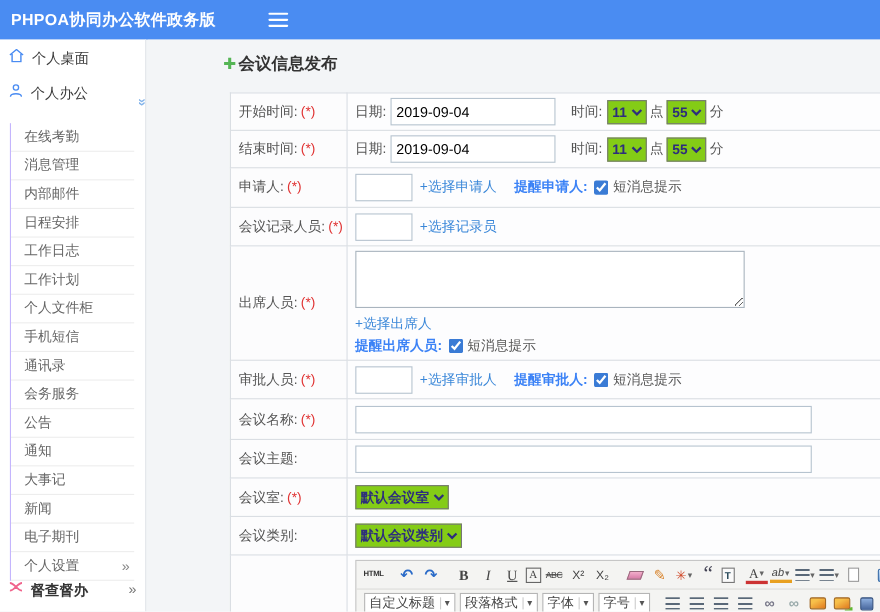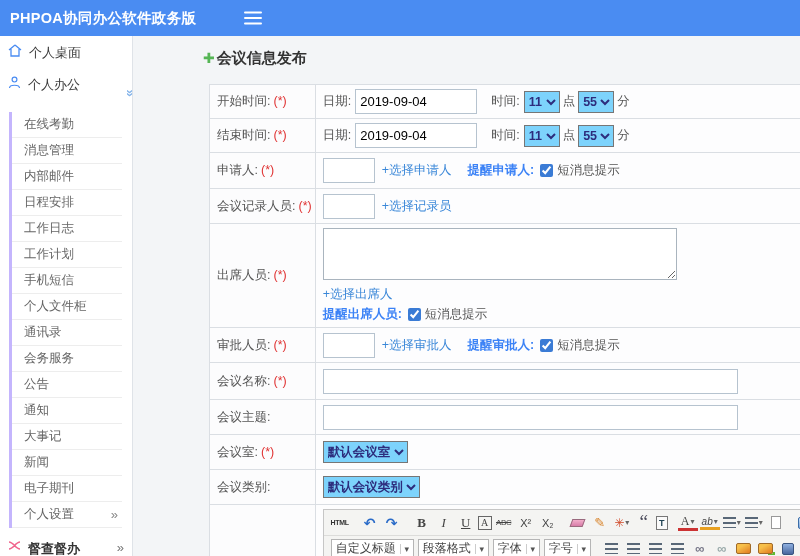--- a/index.html
+++ b/index.html
@@ -13,44 +13,44 @@
   .burger{position:relative;width:18px;height:14px;margin-left:48px;cursor:pointer}
   .burger i{position:absolute;left:0;top:6px;width:18px;height:2.4px;background:#fff;border-radius:1px;
             box-shadow:0 -5.5px 0 #fff,0 5.5px 0 #fff;display:block}
 
   
   #sidebar{position:absolute;left:0;top:36px;width:133px;bottom:0;background:#fff;border-right:1px solid #dfe3e8;padding-top:8px}
   .side-item{height:32px;display:flex;padding:0 8px;color:#3a3a3a;font-size:13px;cursor:pointer}
   .side-item.tall{height:34px}
   .side-item svg{margin-right:7px;flex:none}
   .chev-dbl{margin-left:auto;color:#84b4ea;display:inline-block;transform:rotate(90deg);font-weight:bold;font-size:13px}
-  #submenu{margin:2px 10px 12px 9px;border-left:3px solid #c4b5fd}
+  #submenu{margin:2px 10px 0 9px;border-left:1px solid #c4b5fd}
   .sub-item{height:26px;line-height:25px;padding-left:12px;color:#666;font-size:12.5px;border-bottom:1px solid #ededed;display:flex;cursor:pointer}
   .sub-item .arr2{margin-left:auto;padding-right:4px;color:#888;font-size:13px}
   .side-item.bottom{font-weight:bold;color:#333;height:28px}
   .side-item.bottom .arr2{margin-left:auto;color:#777;font-weight:normal;font-size:13px}
 
   
   #main{position:absolute;left:134px;top:36px;right:0;bottom:0;background:#f3f5f7}
   #page-title{position:absolute;left:69px;top:13px;font-weight:bold;font-size:15px;color:#333}
   #page-title .plus{color:#55b555;font-size:14px;margin-right:2px}
 
   
   #form-table{position:absolute;left:75px;top:48px;width:591px;border-collapse:collapse;background:#fdfdfe}
   #form-table td{border:1px solid #dadee3;font-size:12.5px;color:#555;vertical-align:middle}
   td.lbl{width:89px;padding:0 3px 0 7px;background:#fcfcfd;white-space:nowrap}
   td.ct{padding:4px 7px}
   .req{color:#e03333;margin-left:3px}
   .flex{display:flex;align-items:center}
   input.txt{border:1px solid #b6c3cf;height:25px;font-size:13px;padding:0 4px;font-family:inherit;background:#fff}
-  .date-input{width:122px}
+  .date-input{width:150px}
   .mini{width:52px;background:#ededed;border:1px solid #939ba3}
   .wide{width:415px}
   select{font-family:inherit}
-  select.nv{color:#2d2d7d;font-weight:bold;font-size:12.5px;height:22px;border:1px solid #767676;background:#7dd3fc}
+  select.nv{color:#2d2d7d;font-weight:bold;font-size:12.5px;height:22px;border:1px solid #767676;background:#84cc16}
   .tlab{margin-right:4px;white-space:nowrap}
   .tgap{margin-left:14px}
   .unit{margin:0 3px;white-space:nowrap}
   .lnk{color:#3a87d8;text-decoration:none;margin-left:7px;white-space:nowrap;cursor:pointer}
   .lnk.nomargin{margin-left:0}
   .remind{font-weight:bold;color:#3b82f6;margin-left:16px;white-space:nowrap}
   .cbl{color:#555;margin-left:2px;white-space:nowrap}
   input[type=checkbox]{accent-color:#3a7bd5;margin:0 2px 0 6px;width:13px;height:13px;cursor:pointer}
   textarea{width:354px;height:52px;border:1px solid #a9b4be;resize:both;font-family:inherit}
   .subline{margin-top:3px}
@@ -127,24 +127,24 @@
       <div class="sub-item">
         <span>日程安排</span>
       </div>
       <div class="sub-item">
         <span>工作日志</span>
       </div>
       <div class="sub-item">
         <span>工作计划</span>
       </div>
       <div class="sub-item">
+        <span>个人文件柜</span>
+      </div>
+      <div class="sub-item">
         <span>手机短信</span>
-      </div>
-      <div class="sub-item">
-        <span>个人文件柜</span>
       </div>
       <div class="sub-item">
         <span>通讯录</span>
       </div>
       <div class="sub-item">
         <span>会务服务</span>
       </div>
       <div class="sub-item">
         <span>公告</span>
       </div>

